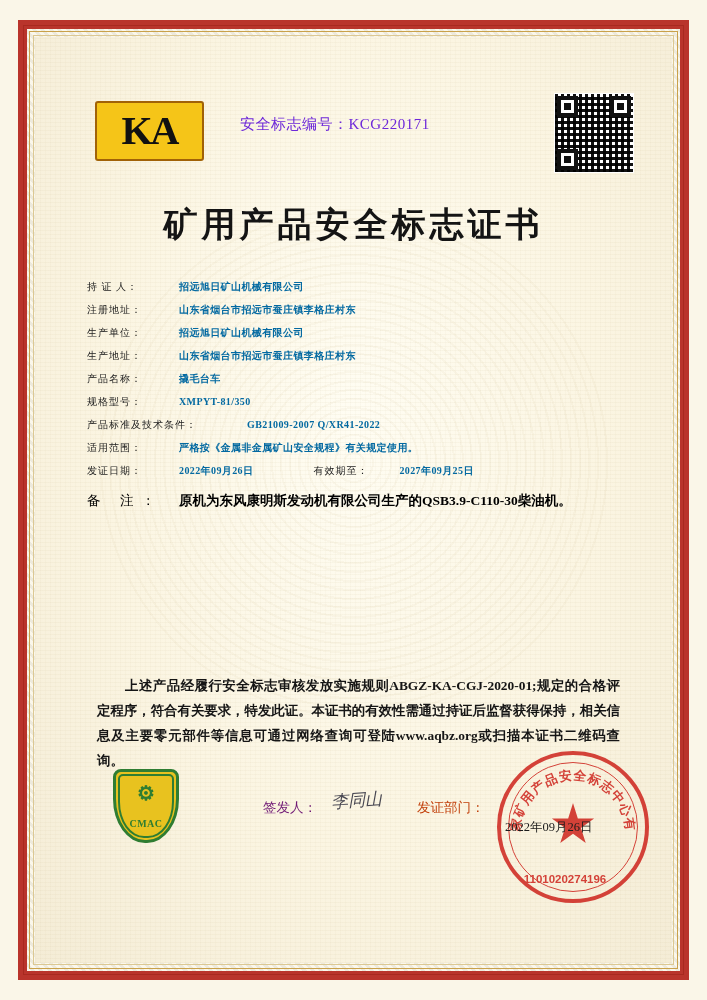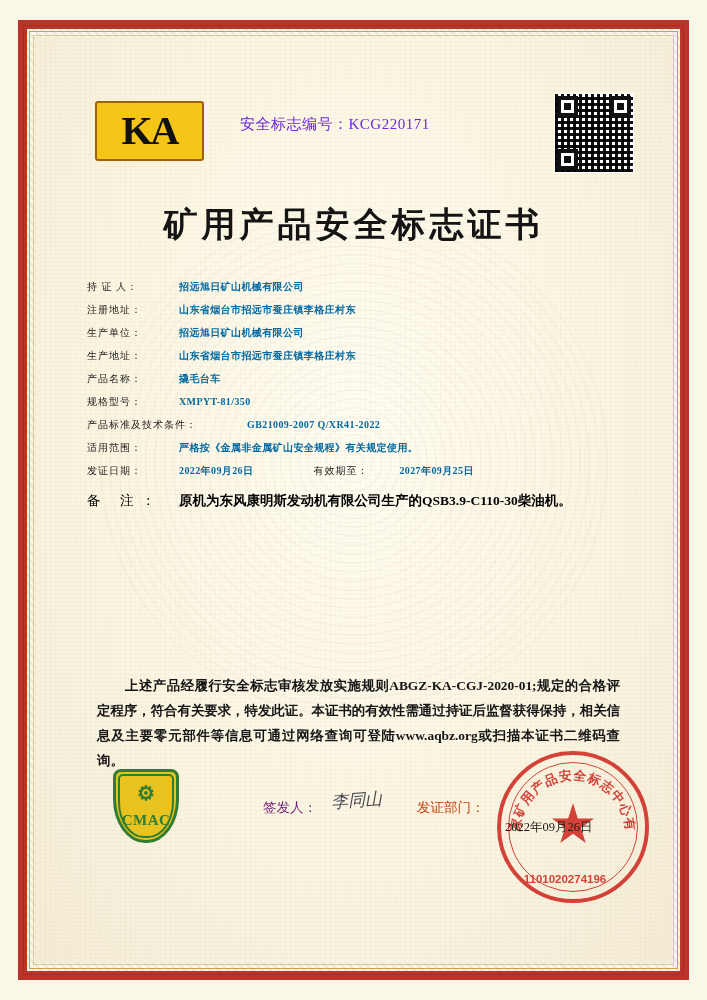--- a/index.html
+++ b/index.html
@@ -291,21 +291,21 @@
     font-size: 20px;
     color: #2f7d32;
     font-weight: bold;
     line-height: 1;
   }
   .cmac .txt {
     position: absolute;
     left: 0; right: 0;
     bottom: 14px;
     text-align: center;
-    font-size: 15px;
+    font-size: 10px;
     font-weight: bold;
     color: #2f7d32;
     letter-spacing: .5px;
   }
 
   .sign-label {
     position: absolute;
     left: 228px;
     top: 62px;
     font-size: 13.5px;

